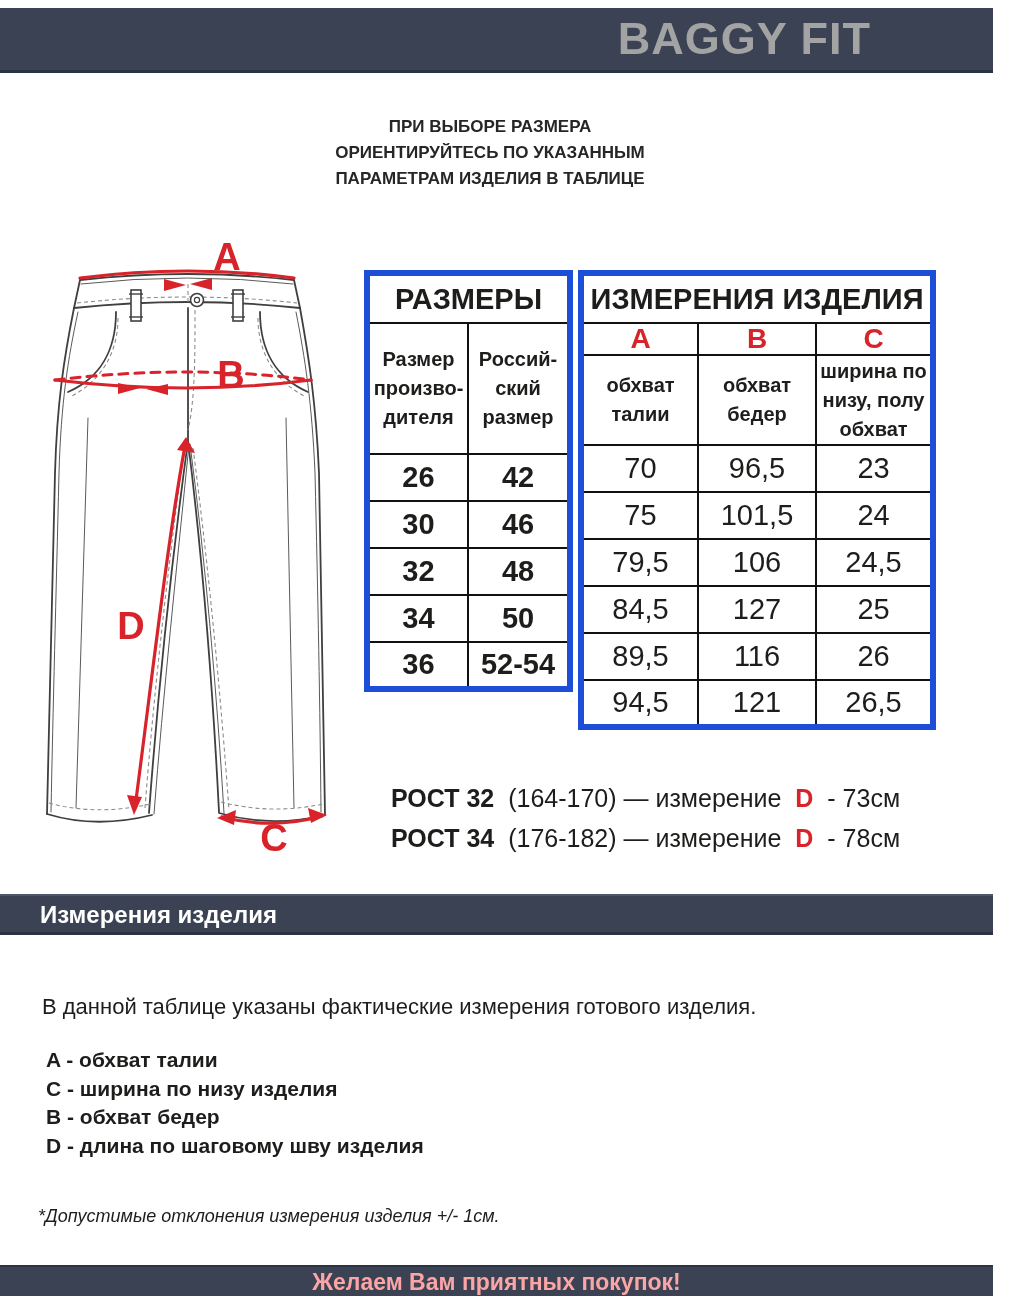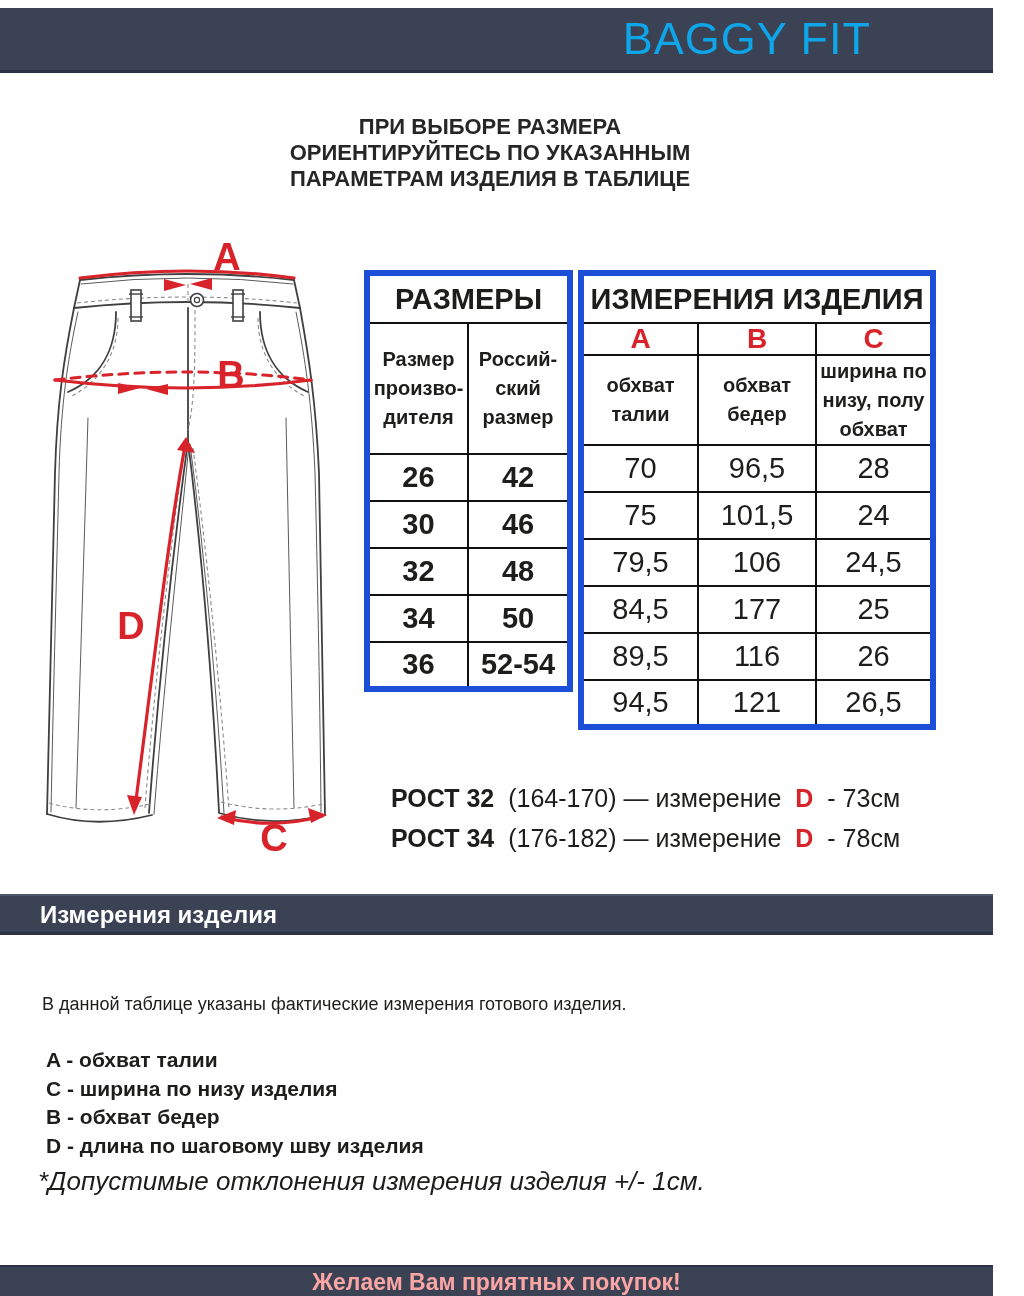--- a/index.html
+++ b/index.html
@@ -7,33 +7,33 @@
     --red:#d8232a; --ink:#1d1d1b; --line:#3f3f3f; --stitch:#8c8c8c;
   }
   html,body{margin:0;padding:0;background:#ffffff;}
   .page{position:relative;width:1024px;height:1296px;background:#fff;overflow:hidden;
         font-family:"Liberation Sans", sans-serif;color:var(--ink);}
 
   
   .topbar{position:absolute;left:0;top:8px;width:993px;height:62px;background:var(--navy);
           border-bottom:3px solid var(--navy_dark);box-sizing:content-box;}
   .topbar .brand{position:absolute;right:122px;top:0;height:70px;line-height:62px;
-          color:#0ea5e9;font-weight:normal;font-size:45px;letter-spacing:1px;}
+          color:#a3a3a3;font-weight:bold;font-size:45px;letter-spacing:1px;}
   .sectionbar{position:absolute;left:0;top:894px;width:993px;height:41px;background:var(--navy);
           border-top:2px solid var(--navy_light);border-bottom:3px solid var(--navy_dark);
           box-sizing:border-box;}
   .sectionbar .stitle{position:absolute;left:40px;top:0;height:36px;line-height:38px;
           color:#fff;font-weight:bold;font-size:24px;}
   .footbar{position:absolute;left:0;top:1265px;width:993px;height:31px;background:var(--navy);
           border-top:2px solid var(--navy_dark);box-sizing:content-box;text-align:center;}
   .footbar .fmsg{display:inline-block;color:#fca5a5;font-weight:bold;font-size:23px;line-height:30px;}
 
   
   .intro{position:absolute;left:0;top:114px;width:980px;text-align:center;
-         font-weight:bold;font-size:22px;line-height:26px;color:#262626;}
+         font-weight:bold;font-size:17px;line-height:26px;color:#262626;}
 
   
   table.tbl{position:absolute;border-collapse:collapse;table-layout:fixed;
             border:6px solid #1d4ed8;background:#fff;}
   .tbl th,.tbl td{border:2px solid #111;text-align:center;vertical-align:middle;
             padding:0;white-space:pre-line;}
   .t-size{left:364px;top:270px;width:203px;}
   .t-meas{left:578px;top:270px;width:352px;}
   .tbl .big{font-size:29px;font-weight:bold;}
   .tbl .colhead{font-size:20px;font-weight:bold;line-height:1.45;}
@@ -43,23 +43,23 @@
   tr.h50{height:50px;} tr.h135{height:131px;} tr.h30{height:32px;}
   tr.h105{height:90px;} tr.h47{height:47px;}
 
   
   .rost{position:absolute;left:391px;top:778px;font-size:25px;line-height:40px;white-space:nowrap;}
   .rost .rl{height:40px;}
   .rost b{font-weight:bold;}
   .rost .dl{color:var(--red);font-weight:bold;}
 
   
-  .para{position:absolute;left:42px;top:994px;font-size:18px;}
+  .para{position:absolute;left:42px;top:994px;font-size:22px;}
   .legend{position:absolute;left:46px;top:1046px;font-size:21px;font-weight:bold;line-height:28.5px;}
-  .note{position:absolute;left:38px;top:1166px;font-size:26px;font-style:italic;}
+  .note{position:absolute;left:38px;top:1206px;font-size:18px;font-style:italic;}
 
   
   .pants{position:absolute;left:28px;top:238px;}
   .ol{fill:none;stroke:var(--line);stroke-width:1.8;stroke-linecap:round;}
   .ol2{fill:none;stroke:#5a5a5a;stroke-width:1;stroke-linecap:round;}
   .st{fill:none;stroke:var(--stitch);stroke-width:1.1;stroke-dasharray:4 3;}
   .rs{fill:none;stroke:var(--red);stroke-width:3.2;stroke-linecap:round;}
   .rsd{fill:none;stroke:var(--red);stroke-width:3;stroke-dasharray:9 7;stroke-linecap:round;}
   .rf{fill:var(--red);stroke:none;}
   .rlabel{fill:var(--red);font-weight:bold;font-size:38px;font-family:"Liberation Sans",sans-serif;text-anchor:middle;}
@@ -223,35 +223,35 @@
 талии</th>
       <th class="colhead">обхват
 бедер</th>
       <th class="colhead">ширина по
 низу, полу
 обхват</th>
     </tr>
     <tr class="h47">
       <td class="val">70</td>
       <td class="val">96,5</td>
-      <td class="val">28</td>
+      <td class="val">23</td>
         </tr>
     <tr class="h47">
       <td class="val">75</td>
       <td class="val">101,5</td>
       <td class="val">24</td>
         </tr>
     <tr class="h47">
       <td class="val">79,5</td>
       <td class="val">106</td>
       <td class="val">24,5</td>
         </tr>
     <tr class="h47">
       <td class="val">84,5</td>
-      <td class="val">177</td>
+      <td class="val">127</td>
       <td class="val">25</td>
         </tr>
     <tr class="h47">
       <td class="val">89,5</td>
       <td class="val">116</td>
       <td class="val">26</td>
         </tr>
     <tr class="h47">
       <td class="val">94,5</td>
       <td class="val">121</td>

